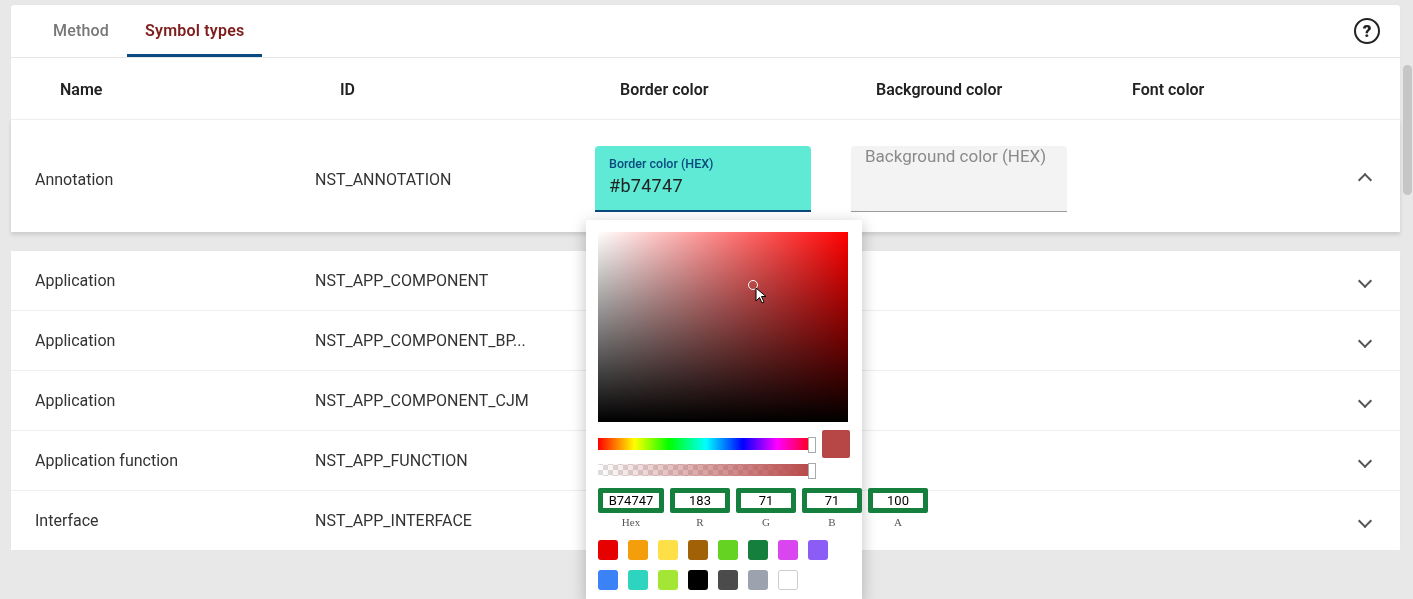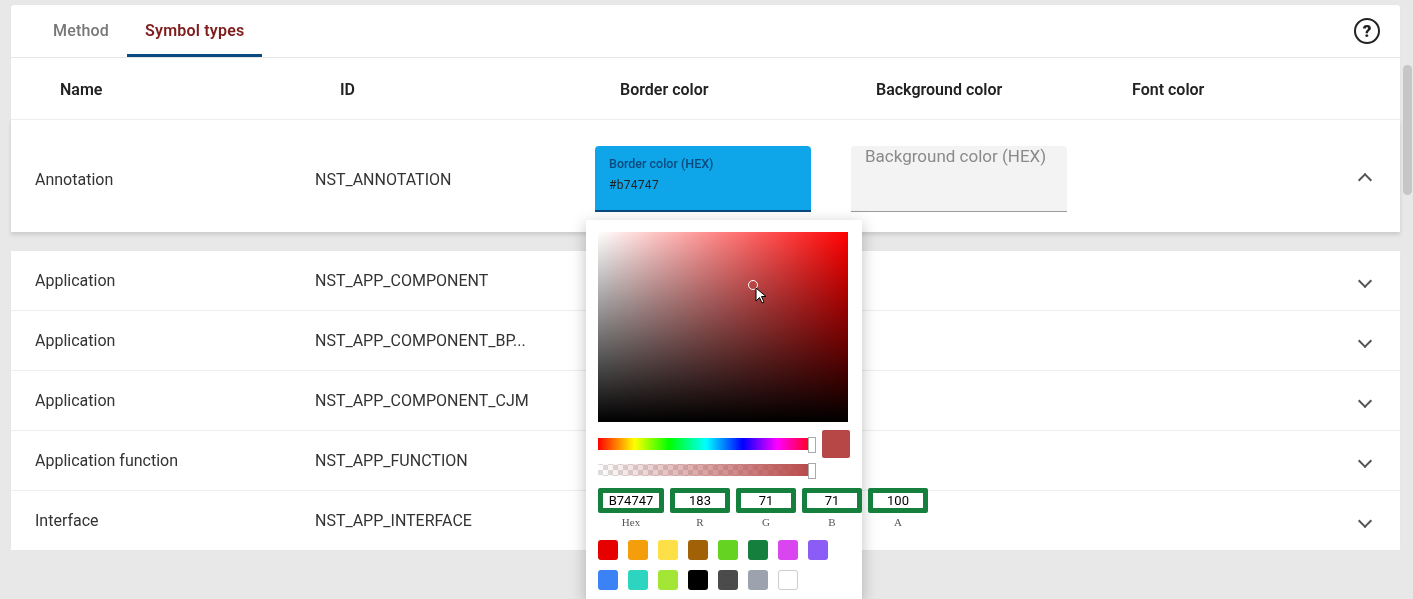--- a/index.html
+++ b/index.html
@@ -111,32 +111,32 @@
   .field.empty {
     display: flex;
     align-items: flex-start;
     color: #8a8a8a;
     font-size: 17px;
     padding: 0 14px;
     white-space: nowrap;
     overflow: hidden;
   }
   .field.focused {
-    background: #0ea5e9;
+    background: #5eead4;
     border-bottom: 2px solid #0b4a7f;
   }
   .float-label {
     font-size: 12.5px;
     color: #0b4a7f;
     font-weight: 500;
     display: block;
     margin-bottom: 4px;
   }
   .field-val {
-    font-size: 12px;
+    font-size: 18px;
     color: #222;
     letter-spacing: .3px;
   }
 
   .spacer { height: 18px; }
 
   .list {
     background: #fff;
     margin: 0 12px 0 10px;
     border-radius: 4px;

